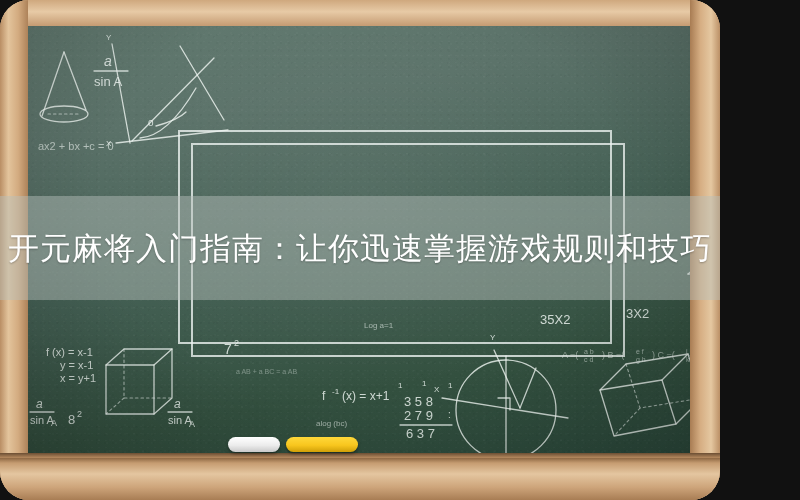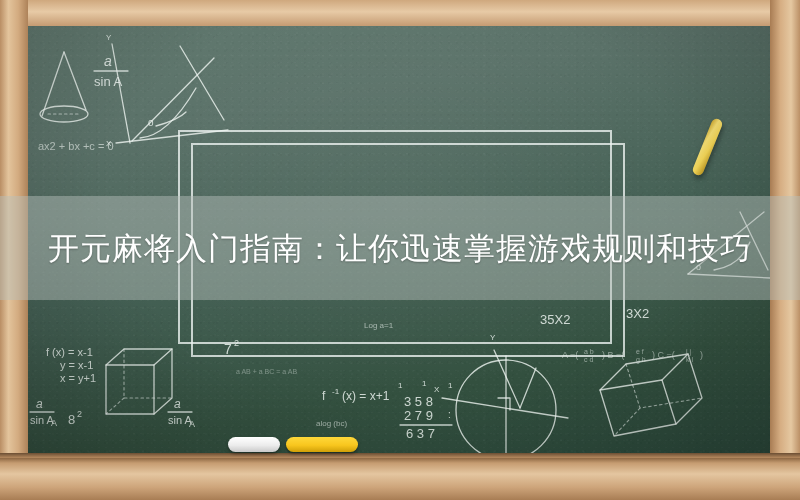--- a/index.html
+++ b/index.html
@@ -1,19 +1,19 @@
 <!DOCTYPE html>
 <html><head>
 <meta charset="utf-8">
 <style>
   html,body{margin:0;padding:0;background:#111;}
   body{width:800px;height:500px;overflow:hidden;
        font-family:"Liberation Sans","DejaVu Sans",sans-serif;}
 
-  #stage{position:relative;width:800px;height:500px;overflow:hidden;}
+  #stage{position:relative;width:720px;height:500px;overflow:hidden;border-radius:29px;}
 
   
   .frame{position:absolute;inset:0;
     background:
       linear-gradient(180deg,#d9b189 0%,#c9a078 18%,#e0be96 40%,#c49a72 70%,#b98f66 100%);
   }
   .frame-grain{position:absolute;inset:0;
     background:
       repeating-linear-gradient(90deg, rgba(255,255,255,.10) 0 2px, rgba(0,0,0,.05) 2px 5px, rgba(255,255,255,.04) 5px 9px, rgba(0,0,0,.03) 9px 14px);
     opacity:.55;}

